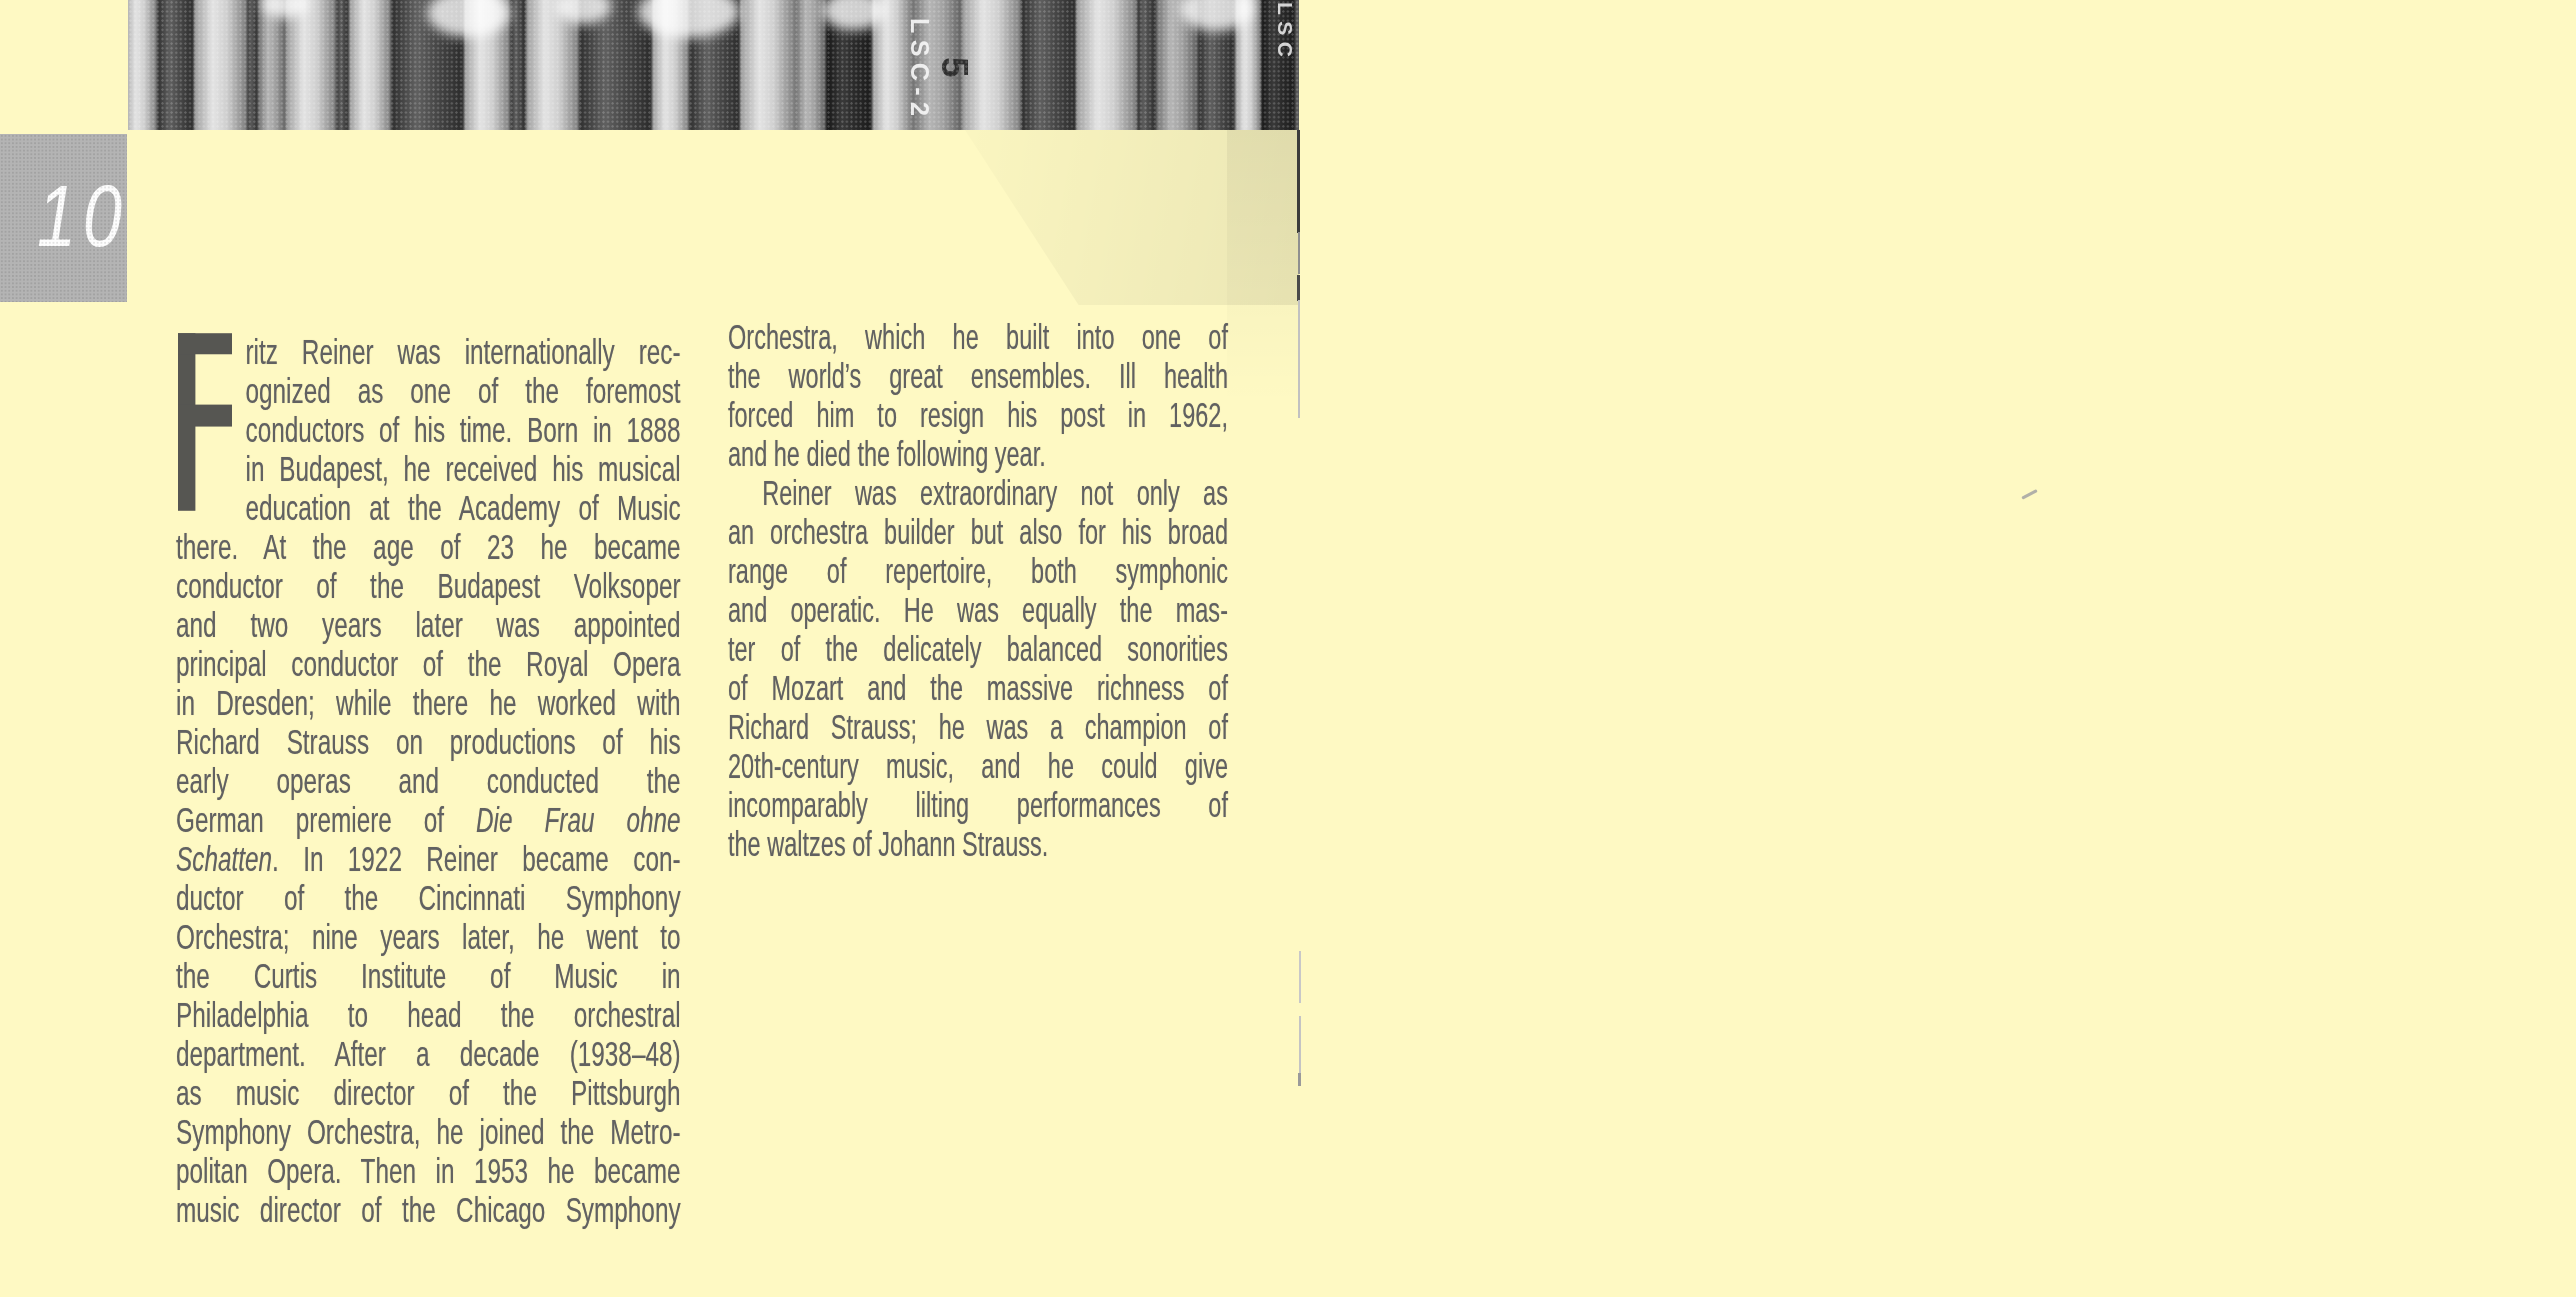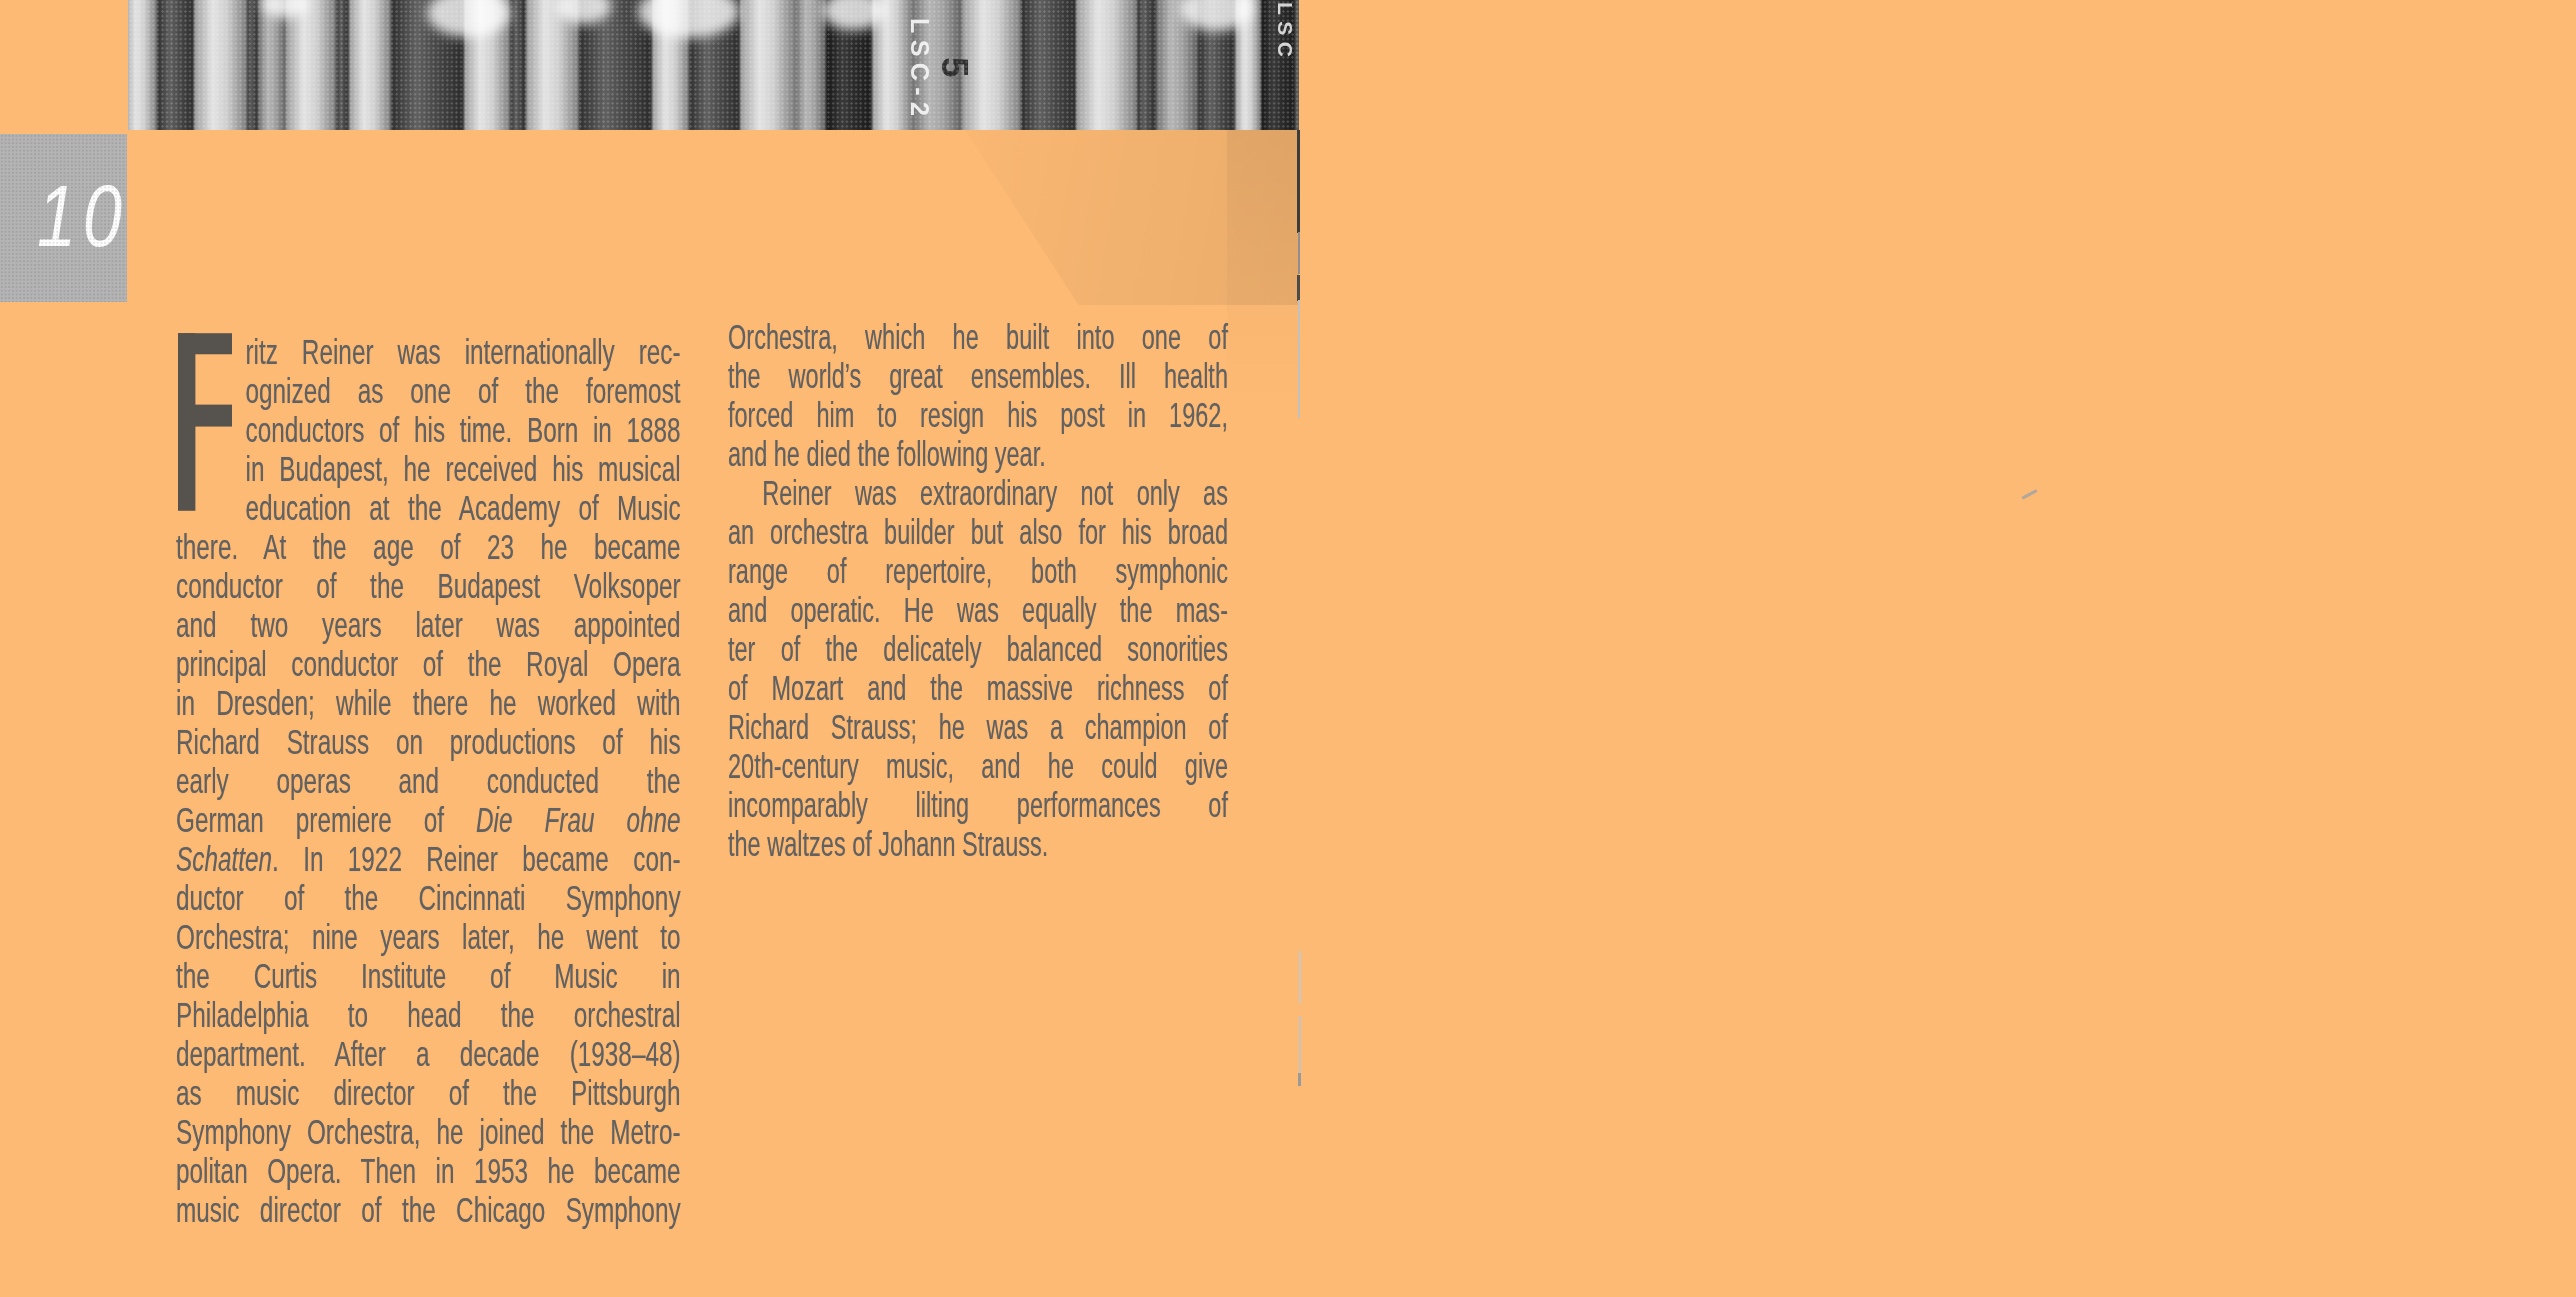--- a/index.html
+++ b/index.html
@@ -1,16 +1,16 @@
 <!DOCTYPE html>
 <html style="--text-color: #616161; --box-bg: #b4b4b4; --num-color: #fdfdfd;font-size:14.7px"><head>
 <meta charset="utf-8">
 <style>
   html,body{margin:0;padding:0;background:#ffffff;}
-  .canvas{position:relative;width:2576px;height:1297px;background:#fdba74;overflow:hidden;
+  .canvas{position:relative;width:2576px;height:1297px;background:#fef9c3;overflow:hidden;
           font-family:"Liberation Sans","DejaVu Sans",sans-serif;}
 
   
   .photo-strip{position:absolute;left:128px;top:0;width:1171px;height:130px;background:#5a5a5a;overflow:hidden;}
   .strip-art{position:absolute;inset:-3.7px;filter:blur(1px);}
   .stripes{position:absolute;inset:0;display:flex;}
   .stripes>div{height:100%;flex:0 0 auto;}
   .blobs{position:absolute;inset:0;}
   .blobs>div{position:absolute;background:rgba(255,255,255,.78);border-radius:50%;filter:blur(5.5px);}
   .photo-strip::after{content:"";position:absolute;inset:0;pointer-events:none;

